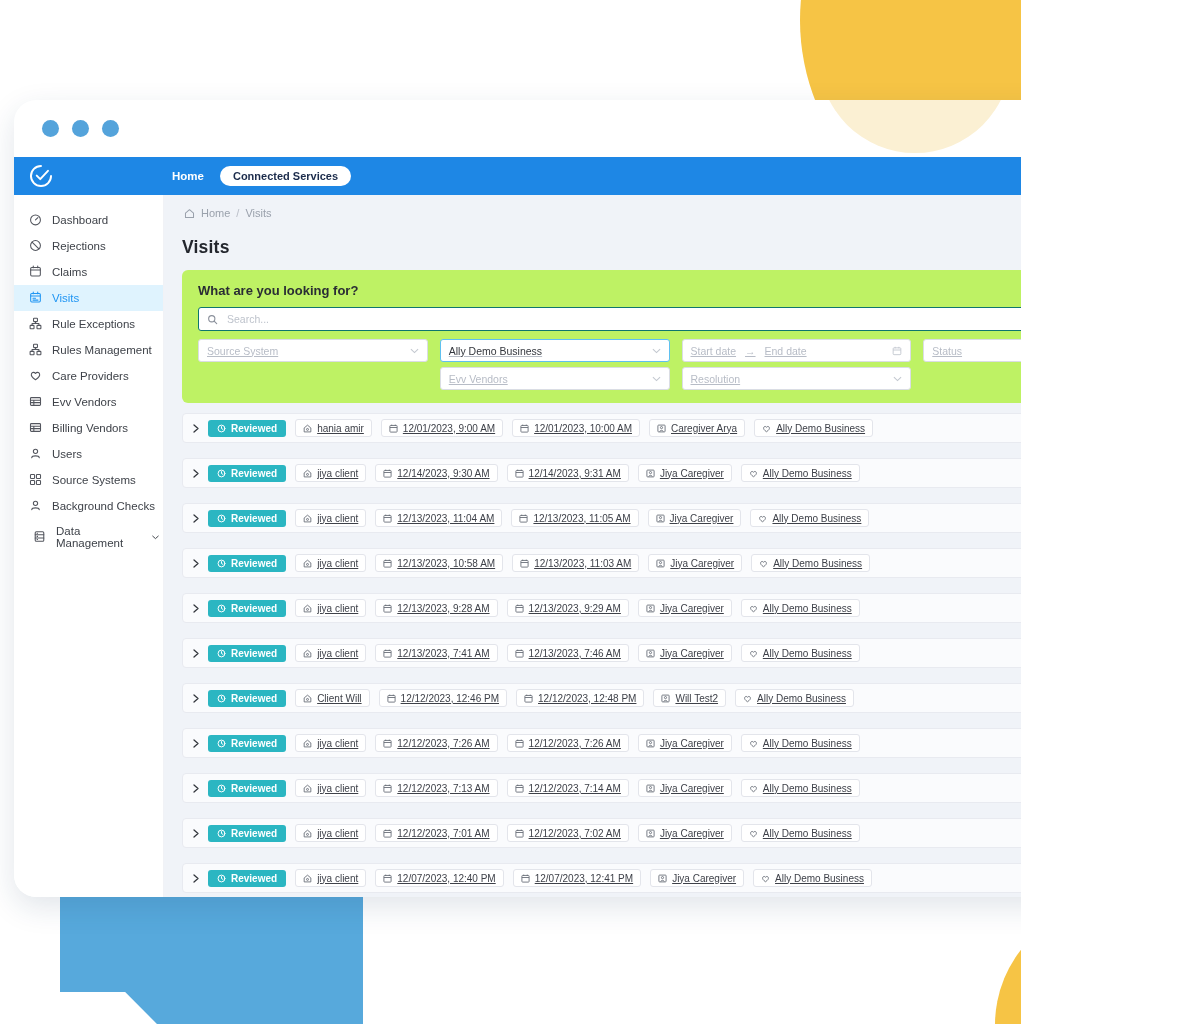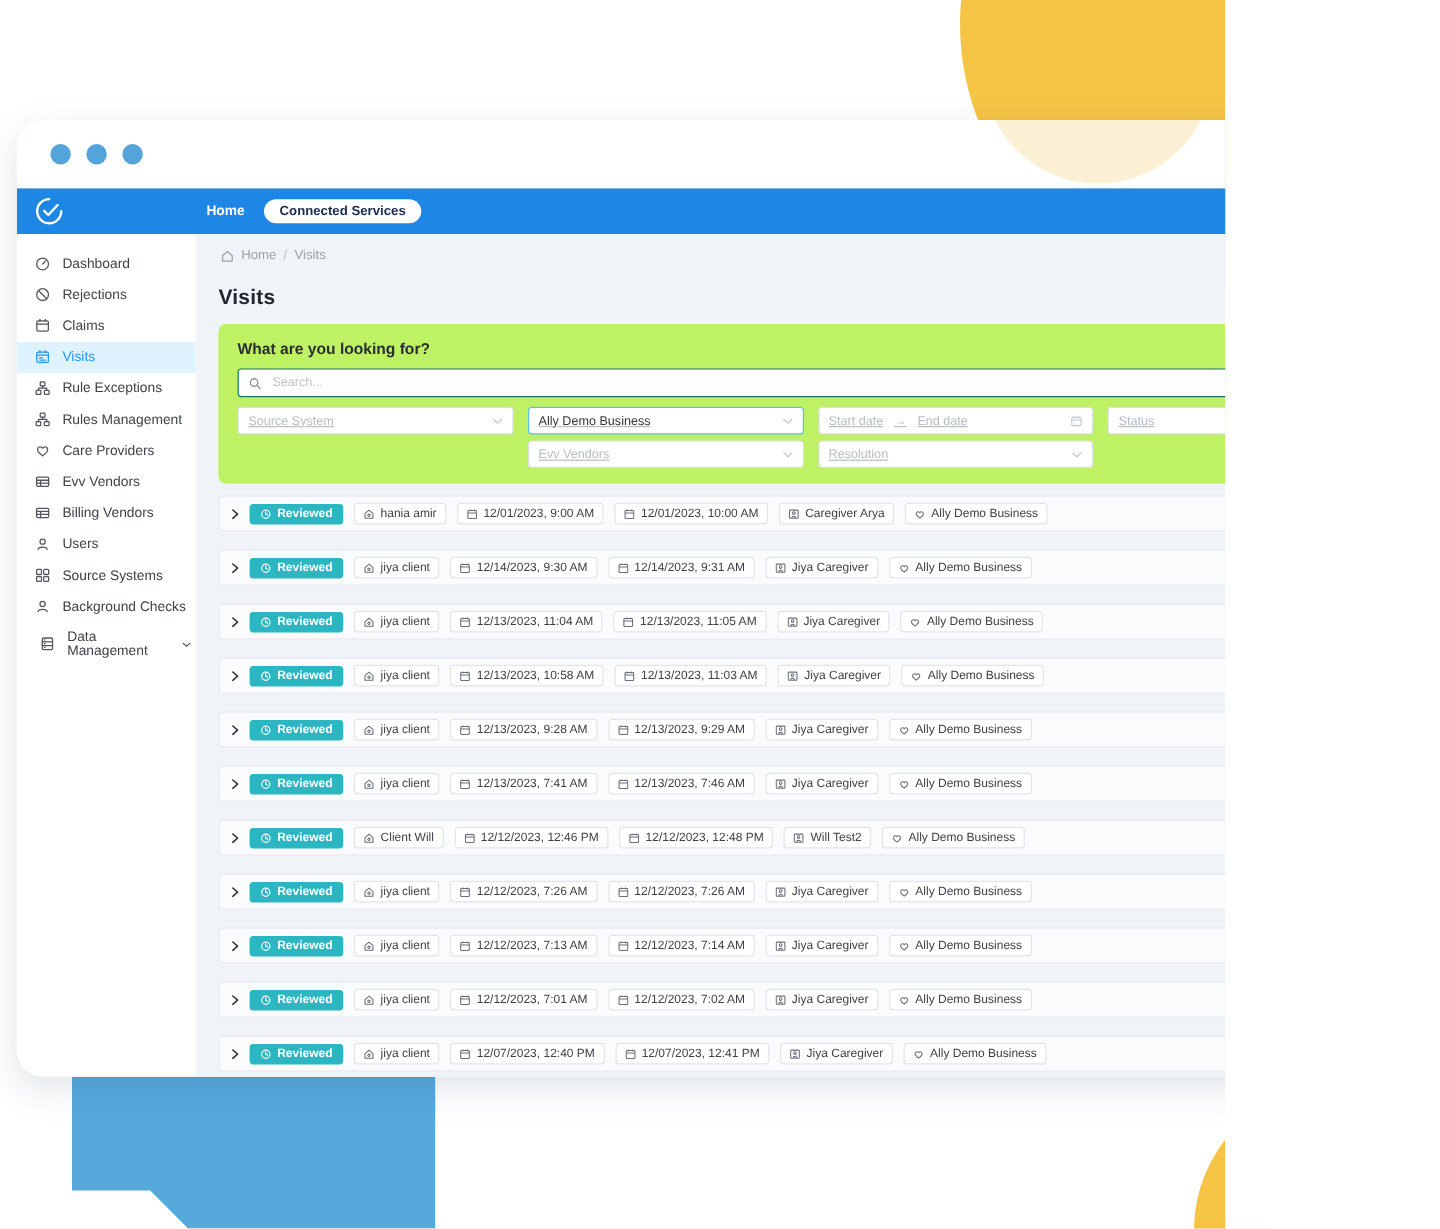--- a/index.html
+++ b/index.html
@@ -68,21 +68,21 @@
   .date-arrow{color:#B7BCC6;margin:0 4px;}
 
   
   .rows{margin-top:10px;}
   .visit-row{display:flex;align-items:center;gap:9px;height:30px;background:#FAFBFD;border:1px solid #E8EAF0;
              border-radius:4px;padding:0 10px;margin-bottom:15px;box-sizing:border-box;cursor:pointer;}
   .row-chevron{display:flex;flex-shrink:0;cursor:pointer;}
   .badge{display:flex;align-items:center;gap:5px;background:#2BB6C2;color:#fff;font-size:10px;font-weight:600;
          border-radius:3px;padding:3px 9px;flex-shrink:0;}
   .chip{display:flex;align-items:center;gap:5px;border:1px solid #E3E5EB;background:#fff;border-radius:3px;
-        padding:2.5px 7px;font-size:10px;color:#3E4149;white-space:nowrap;}
+        padding:2.5px 7px;font-size:10px;color:#3E4149;white-space:nowrap;text-decoration:underline;}
   .chip .cicon{color:#6A6F79;display:flex;}
   .row-avatar{margin-left:auto;width:21px;height:21px;border-radius:50%;background:#1A6FE3;display:flex;
               align-items:center;justify-content:center;flex-shrink:0;cursor:pointer;}
 </style>
 </head>
 <body>
 
 <div class="stage">
 
   <div class="deco-gold-top"></div>

